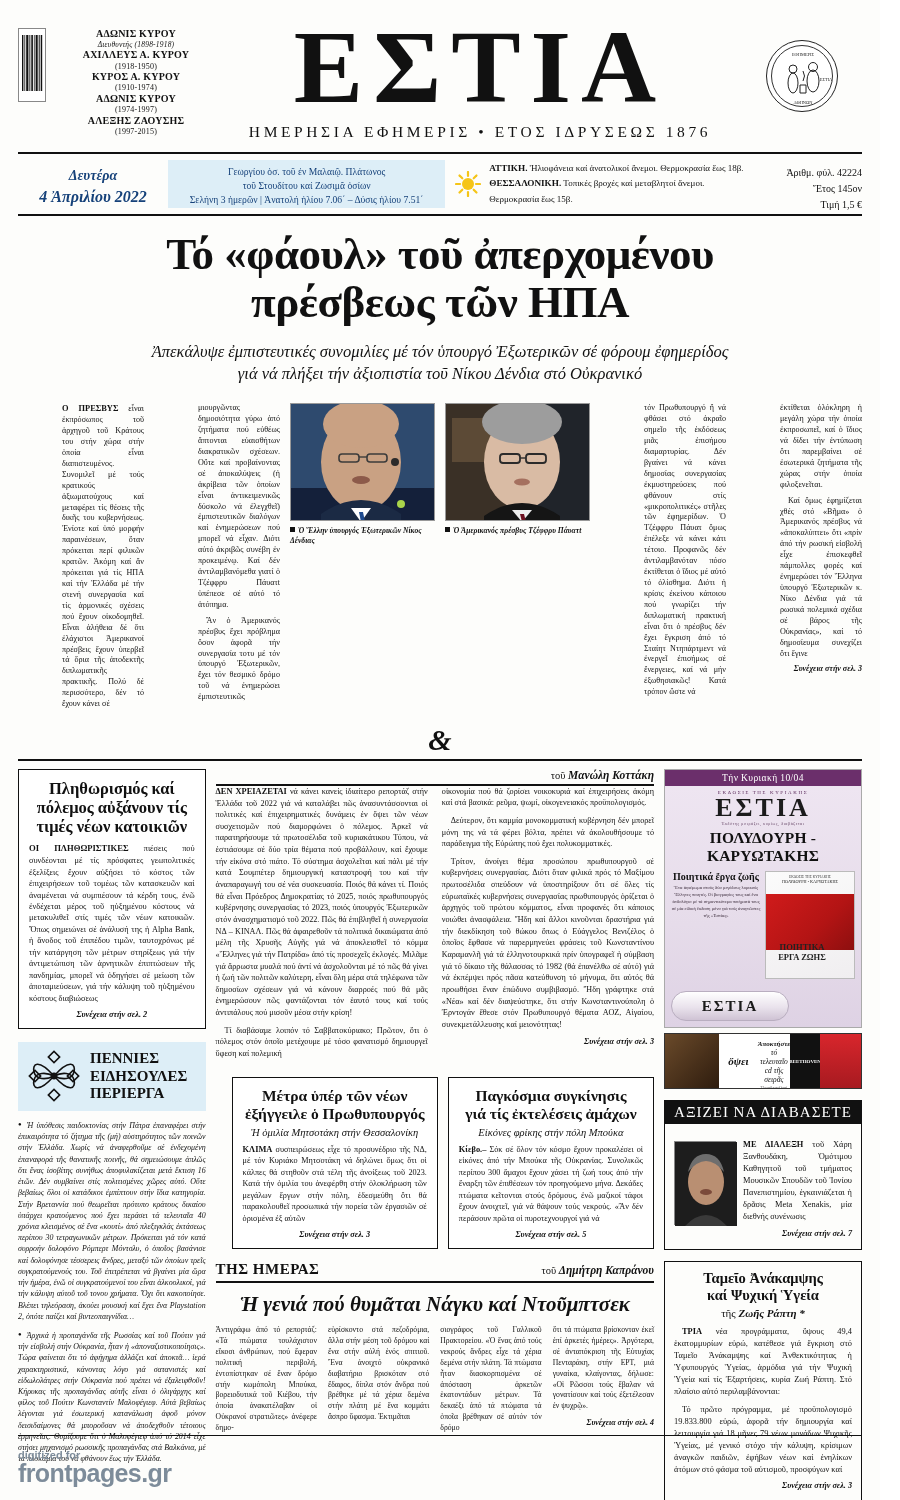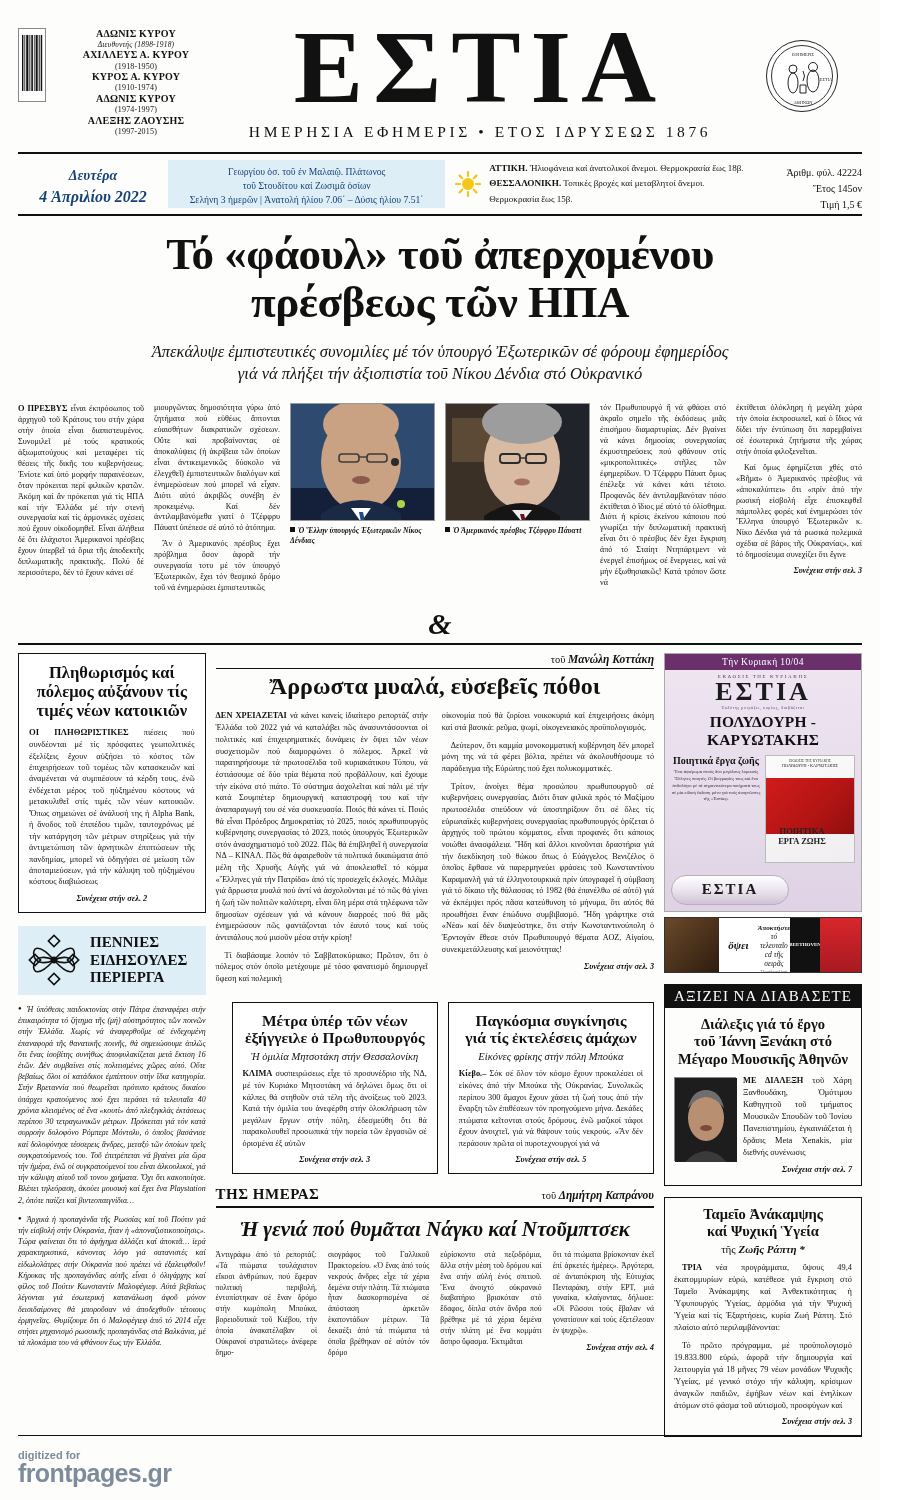--- a/index.html
+++ b/index.html
@@ -51,21 +51,21 @@
   .top-rule { height: 1.5px; background: #111; margin: 6px 18px 0 18px; }
 
   
   .lead { padding: 14px 40px 8px 40px; text-align: center; }
   .lead h1 { font-size: 45px; line-height: 1.08; font-weight: bold; letter-spacing: -0.5px; }
   .lead .deck { font-style: italic; font-size: 16.5px; line-height: 1.35; margin-top: 14px; padding: 0 12px; }
 
   
   .leadbody { display: flex; gap: 10px; padding: 10px 18px 6px 18px; }
   .lb-col { width: 146px; font-size: 8.1px; line-height: 1.35; text-align: justify; }
-  .lb-col p { margin-bottom: 5px; text-indent: 8px; }
+  .lb-col p { margin-bottom: 5px; text-indent: 8px; margin-left: 44px; }
   .lb-col p.first { text-indent: 0; }
   .lb-col b { font-size: 8.4px; }
   .lb-photos { width: 300px; }
   .photorow { display: flex; gap: 10px; }
   .photo { width: 145px; height: 118px; border: 1px solid #999; overflow: hidden; position: relative; }
   .cap { font-size: 7.6px; font-style: italic; font-weight: bold; line-height: 1.3; margin-top: 5px; width:145px; }
   .cap .sq { display:inline-block; width:5px; height:5px; background:#111; margin-right:3px; vertical-align:1px;}
   .caprow { display:flex; gap:10px; }
   .cont { font-style: italic; font-weight: bold; font-size: 8px; text-align: right; margin-top: 4px; }
 
@@ -412,21 +412,20 @@
       </div>
     </div>
 
     <div class="col-mid">
 
       <div class="byline">
         <span>τοῦ</span>
         <i>Μανώλη Κοττάκη</i>
       </div>
       <div class="hdr-rule"></div>
-      <div class="ed-title">Ἄρρωστα μυαλά, εὐσεβεῖς πόθοι</div>
 
       <div class="ed-cols">
         <div class="ed-col">
           <p class="first"><b>ΔΕΝ ΧΡΕΙΑΖΕΤΑΙ</b>
             <span>νά κάνει κανείς ἰδιαίτερο ρεπορτάζ στήν Ἑλλάδα τοῦ 2022 γιά νά καταλάβει πῶς ἀνασυντάσσονται οἱ πολιτικές καί ἐπιχειρηματικές δυνάμεις ἐν ὄψει τῶν νέων συσχετισμῶν πού διαμορφώνει ὁ πόλεμος. Ἀρκεῖ νά παρατηρήσουμε τά πρωτοσέλιδα τοῦ κυριακάτικου Τύπου, νά ἑστιάσουμε σέ δύο τρία θέματα πού προβάλλουν, καί ἔχουμε τήν εἰκόνα στό πιάτο. Τό σύστημα ἀσχολεῖται καί πάλι μέ τήν κατά Σουμπέτερ δημιουργική καταστροφή του καί τήν ἀναπαραγωγή του σέ νέα συσκευασία. Ποιός θά κάνει τί. Ποιός θά εἶναι Πρόεδρος Δημοκρατίας τό 2025, ποιός πρωθυπουργός κυβέρνησης συνεργασίας τό 2023, ποιός ὑπουργός Ἐξωτερικῶν στόν ἀνασχηματισμό τοῦ 2022. Πῶς θά ἐπιβληθεῖ ἡ συνεργασία ΝΔ – ΚΙΝΑΛ. Πῶς θά ἀφαιρεθοῦν τά πολιτικά δικαιώματα ἀπό μέλη τῆς Χρυσῆς Αὐγῆς γιά νά ἀποκλεισθεῖ τό κόμμα «Ἕλληνες γιά τήν Πατρίδα» ἀπό τίς προσεχεῖς ἐκλογές. Μιλᾶμε γιά ἄρρωστα μυαλά πού ἀντί νά ἀσχολοῦνται μέ τό πῶς θά γίνει ἡ ζωή τῶν πολιτῶν καλύτερη, εἶναι ὅλη μέρα στά τηλέφωνα τῶν δημοσίων σχέσεων γιά νά κάνουν διαρροές πού θά μᾶς ἐνημερώσουν πῶς φαντάζονται τόν ἑαυτό τους καί τούς ἀντιπάλους πού μισοῦν μέσα στήν κρίση!</span></p>
           <p>Τί διαβάσαμε λοιπόν τό Σαββατοκύριακο; Πρῶτον, ὅτι ὁ πόλεμος στόν ὁποῖο μετέχουμε μέ τόσο φανατισμό δημιουργεῖ ὕφεση καί πολεμική</p>
         </div>
         <div class="ed-col">
           <p class="first">οἰκονομία πού θά ζορίσει νοικοκυριά καί ἐπιχειρήσεις ἀκόμη καί στά βασικά: ρεῦμα, ψωμί, οἰκογενειακός προϋπολογισμός.</p>
           <p>Δεύτερον, ὅτι καμμία μονοκομματική κυβέρνηση δέν μπορεῖ μόνη της νά τά φέρει βόλτα, πρέπει νά ἀκολουθήσουμε τό παράδειγμα τῆς Εὐρώπης πού ἔχει πολυκομματικές.</p>
@@ -470,24 +469,24 @@
           <i>Δημήτρη Καπράνου</i>
         </span>
       </div>
       <div class="hdr-rule"></div>
       <div class="day-title">Ἡ γενιά πού θυμᾶται Νάγκυ καί Ντοῦμπτσεκ</div>
       <div class="day-cols">
         <div class="day-col">
           <p>Ἀντιγράφω ἀπό τό ρεπορτάζ: «Τά πτώματα τουλάχιστον εἴκοσι ἀνθρώπων, πού ἔφεραν πολιτική περιβολή, ἐντοπίστηκαν σέ ἕναν δρόμο στήν κωμόπολη Μπούκα, βορειοδυτικά τοῦ Κιέβου, τήν ὁποία ἀνακατέλαβαν οἱ Οὐκρανοί στρατιῶτες» ἀνέφερε δημο-</p>
         </div>
         <div class="day-col">
+          <p>εὑρίσκοντο στά πεζοδρόμια, ἄλλα στήν μέση τοῦ δρόμου καί ἕνα στήν αὐλή ἑνός σπιτιοῦ. Ἕνα ἀνοιχτό οὐκρανικό διαβατήριο βρισκόταν στό ἔδαφος, δίπλα στόν ἄνδρα πού βρέθηκε μέ τά χέρια δεμένα στήν πλάτη μέ ἕνα κομμάτι ἄσπρο ὕφασμα. Ἐκτιμᾶται</p>
+        </div>
+        <div class="day-col">
           <p>σιογράφος τοῦ Γαλλικοῦ Πρακτορείου. «Ὁ ἕνας ἀπό τούς νεκρούς ἄνδρες εἶχε τά χέρια δεμένα στήν πλάτη. Τά πτώματα ἦταν διασκορπισμένα σέ ἀπόσταση ἀρκετῶν ἑκατοντάδων μέτρων. Τά δεκαέξι ἀπό τά πτώματα τά ὁποῖα βρέθηκαν σέ αὐτόν τόν δρόμο</p>
-        </div>
-        <div class="day-col">
-          <p>εὑρίσκοντο στά πεζοδρόμια, ἄλλα στήν μέση τοῦ δρόμου καί ἕνα στήν αὐλή ἑνός σπιτιοῦ. Ἕνα ἀνοιχτό οὐκρανικό διαβατήριο βρισκόταν στό ἔδαφος, δίπλα στόν ἄνδρα πού βρέθηκε μέ τά χέρια δεμένα στήν πλάτη μέ ἕνα κομμάτι ἄσπρο ὕφασμα. Ἐκτιμᾶται</p>
         </div>
         <div class="day-col">
           <p>ὅτι τά πτώματα βρίσκονταν ἐκεῖ ἐπί ἀρκετές ἡμέρες». Ἀργότερα, σέ ἀνταπόκριση τῆς Εὐτυχίας Πενταράκη, στήν ΕΡΤ, μιά γυναίκα, κλαίγοντας, δήλωσε: «Οἱ Ρῶσσοι τούς ἔβαλαν νά γονατίσουν καί τούς ἐξετέλεσαν ἐν ψυχρῷ».</p>
           <div class="day-cont">Συνέχεια στήν σελ. 4</div>
         </div>
       </div>
     </div>
 
     <div class="col-right">
 
@@ -531,25 +530,20 @@
         </div>
         <div class="a4">
           <div><span>BEETHOVEN</span></div>
         </div>
         <div class="a5"></div>
       </div>
 
       <div class="rbox">
         <div class="blkhdr">ΑΞΙΖΕΙ ΝΑ ΔΙΑΒΑΣΕΤΕ</div>
         <div class="inner">
-          <div class="rb-title">
-            <span>Διάλεξις γιά τό ἔργο</span><br>
-            <span>τοῦ Ἰάννη Ξενάκη στό</span><br>
-            <span>Μέγαρο Μουσικῆς Ἀθηνῶν</span>
-          </div>
           <div class="rb-flow">
             <div class="thumb">
               <svg width="62" height="84" viewBox="0 0 62 84">
                 <rect width="62" height="84" fill="#1d1d1d"></rect>
                 <ellipse cx="31" cy="40" rx="18" ry="23" fill="#b98f72"></ellipse>
                 <path d="M13 30 q18 -22 36 0 q-4 -18 -18 -18 q-14 0 -18 18z" fill="#6e6e6e"></path>
                 <path d="M10 84 q21 -22 42 0 z" fill="#3a3a3a"></path>
                 <ellipse cx="31" cy="50" rx="6" ry="3" fill="#7b4a3a"></ellipse>
               </svg>
             </div>

